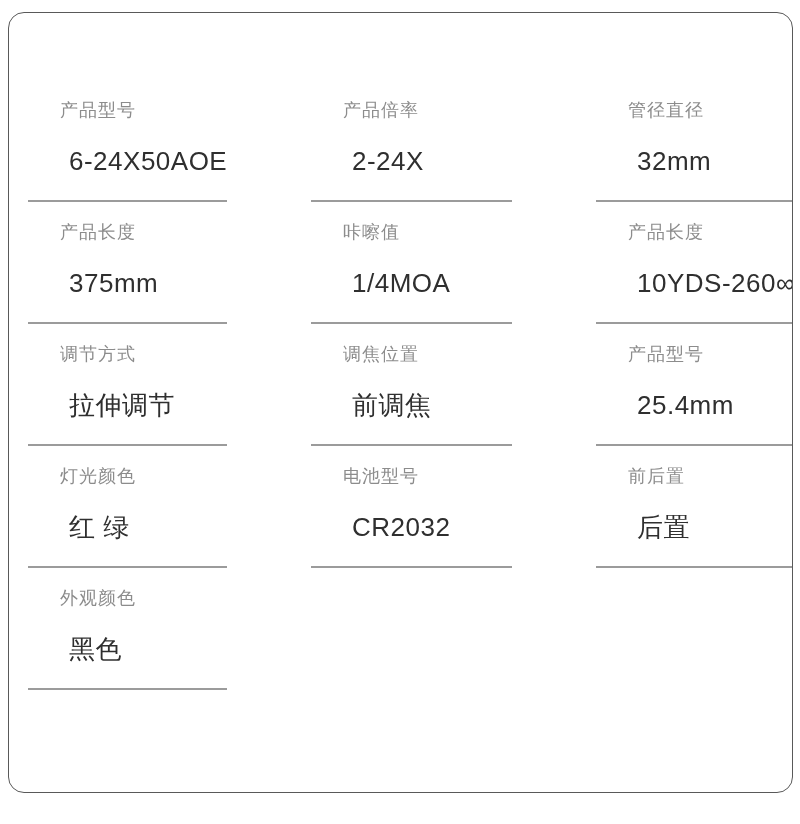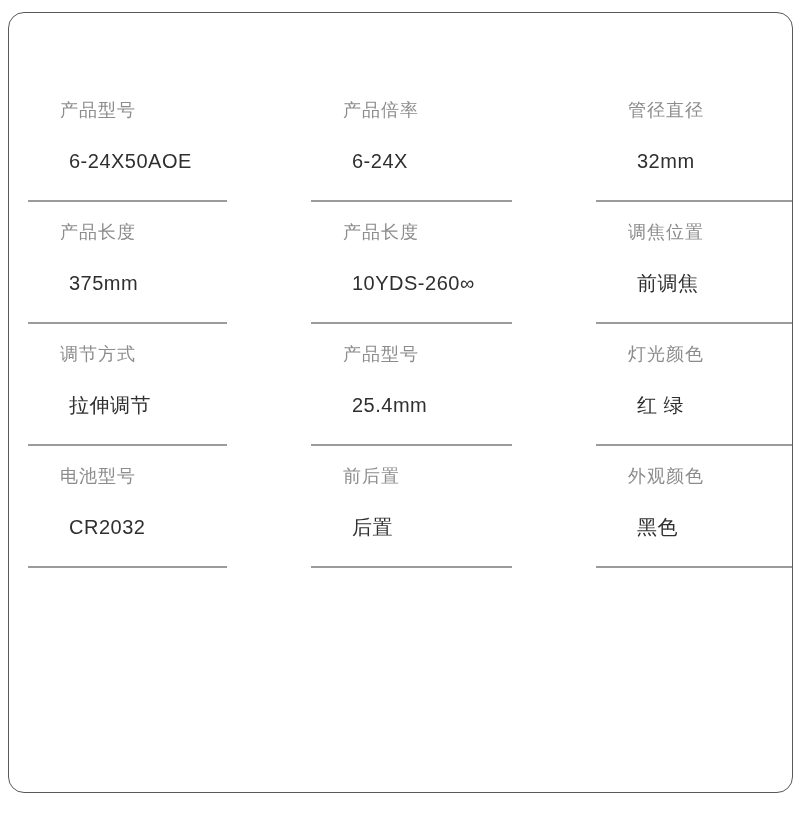--- a/index.html
+++ b/index.html
@@ -38,63 +38,67 @@
   .spec-label {
     font-size: 18px;
     line-height: 24px;
     color: #8c8c8c;
     letter-spacing: 1px;
     padding-left: 23px;
     margin-bottom: 5px;
     white-space: nowrap;
   }
   .spec-value {
-    font-size: 20px;
+    font-size: 26px;
     line-height: 32px;
     color: #2f2f2f;
     letter-spacing: 0.5px;
     padding-left: 32px;
     white-space: nowrap;
   }
 </style>
 </head>
 <body>
 
 <div class="spec-card">
   <div class="spec-grid">
 
     <div class="spec-cell">
       <div class="spec-label">产品型号</div>
       <div class="spec-value">6-24X50AOE</div>
     </div>
     <div class="spec-cell">
       <div class="spec-label">产品倍率</div>
-      <div class="spec-value">6-24X</div>
+      <div class="spec-value">2-24X</div>
     </div>
     <div class="spec-cell">
       <div class="spec-label">管径直径</div>
       <div class="spec-value">32mm</div>
     </div>
 
     <div class="spec-cell">
       <div class="spec-label">产品长度</div>
       <div class="spec-value">375mm</div>
     </div>
+    <div class="spec-cell">
+      <div class="spec-label">咔嚓值</div>
+      <div class="spec-value">1/4MOA</div>
+    </div>
 
     <div class="spec-cell">
       <div class="spec-label">产品长度</div>
       <div class="spec-value">10YDS-260∞</div>
     </div>
     <div class="spec-cell">
+      <div class="spec-label">调节方式</div>
+      <div class="spec-value">拉伸调节</div>
+    </div>
+    <div class="spec-cell">
       <div class="spec-label">调焦位置</div>
       <div class="spec-value">前调焦</div>
-    </div>
-    <div class="spec-cell">
-      <div class="spec-label">调节方式</div>
-      <div class="spec-value">拉伸调节</div>
     </div>
 
     <div class="spec-cell">
       <div class="spec-label">产品型号</div>
       <div class="spec-value">25.4mm</div>
     </div>
     <div class="spec-cell">
       <div class="spec-label">灯光颜色</div>
       <div class="spec-value">红 绿</div>
     </div>

